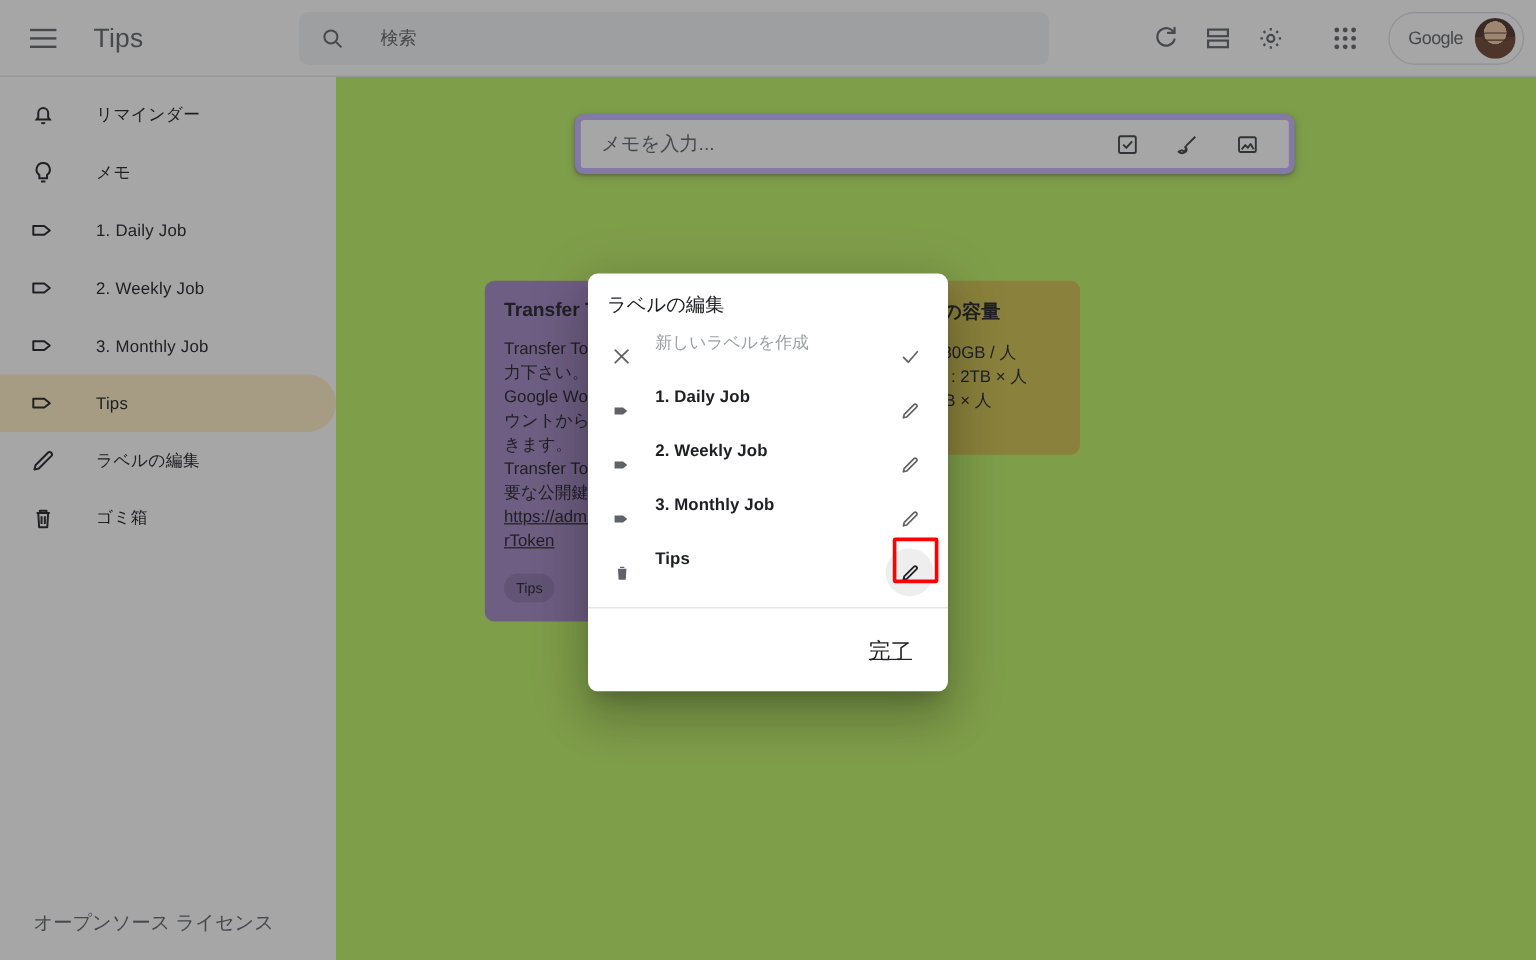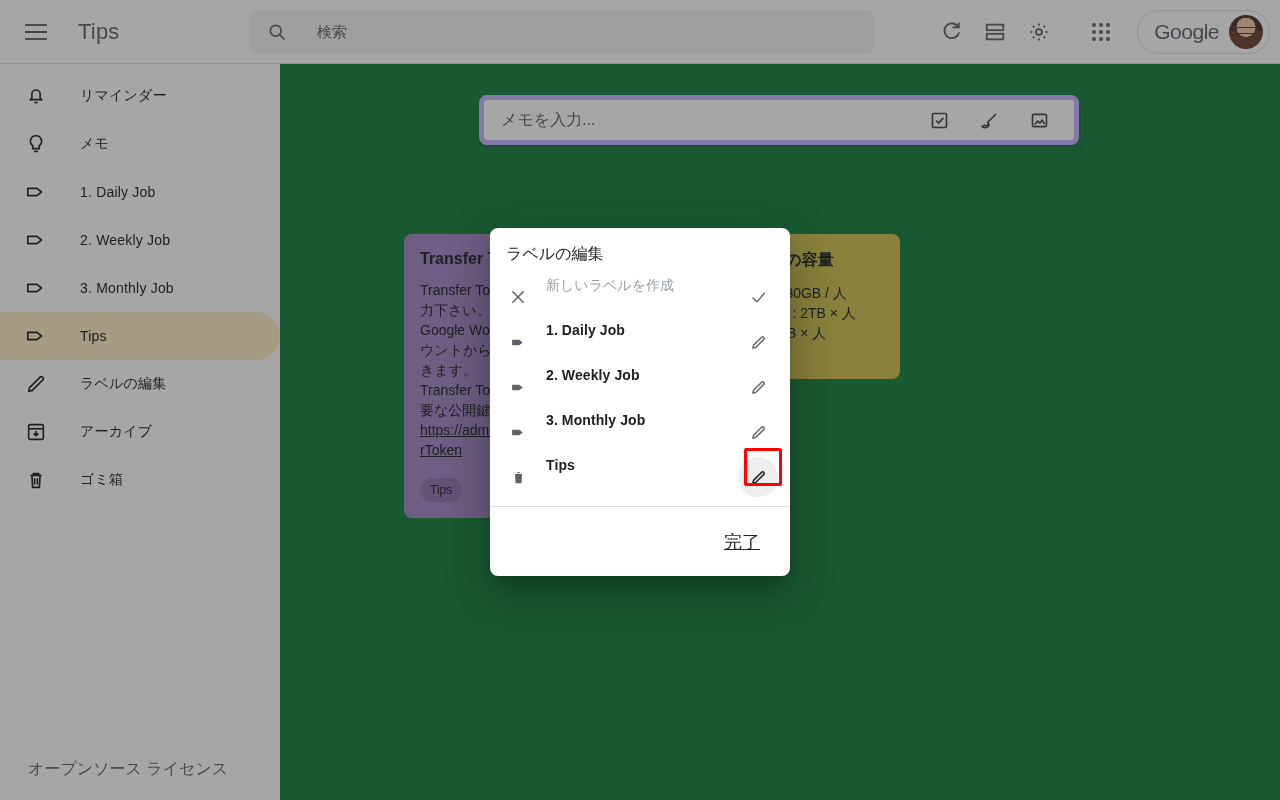--- a/index.html
+++ b/index.html
@@ -5,21 +5,21 @@
   * { box-sizing: border-box; margin: 0; padding: 0; }
   html, body {
     width: 1280px; height: 800px;
     font-family: "Liberation Sans", "DejaVu Sans", sans-serif;
     overflow: hidden;
     background: #ffffff;
   }
   #app {
     position: relative;
     width: 1280px; height: 800px;
-    background: #15803d;
+    background: #bef264;
   }
 
   
   .topbar {
     position: absolute; top: 0; left: 0;
     width: 1280px; height: 64px;
     background: #ffffff;
     border-bottom: 1px solid #e0e0e0;
     display: flex; align-items: center;
   }
@@ -53,21 +53,21 @@
     cursor: pointer; color: #5f6368;
   }
   .apps-grid { display: grid; grid-template-columns: repeat(3,4px); gap: 3px; }
   .apps-grid i { display:block; width:4px; height:4px; border-radius:50%; background:#5f6368; }
   .account-chip {
     margin-left: 14px; height: 44px; padding: 0 6px 0 16px;
     border: 1px solid #dadce0; border-radius: 24px;
     display: flex; align-items: center; gap: 10px; cursor: pointer;
     background: #fff;
   }
-  .google-word { font-size: 21px; color: #5f6368; letter-spacing: -.5px; }
+  .google-word { font-size: 15px; color: #5f6368; letter-spacing: -.5px; }
   .avatar {
     width: 34px; height: 34px; border-radius: 50%;
     background: radial-gradient(circle at 50% 36%, #f1c9a5 0 34%, rgba(0,0,0,0) 35%),
                 linear-gradient(180deg,#4b3127 0 46%, #6b4330 46% 100%);
     overflow: hidden; position: relative; flex: none;
   }
   .avatar::after{
     content:""; position:absolute; left:7px; top:12px; width:20px; height:5px;
     border:1px solid #5a3b2c; border-radius:2px;
   }
@@ -306,30 +306,20 @@
 
     <div class="nav-item">
       <span class="nav-ico">
         <svg width="22" height="22" viewBox="0 0 24 24" fill="none" stroke="#202124" stroke-width="1.8" stroke-linejoin="round">
           <path d="M4 20l1-4L16.5 4.5a1.8 1.8 0 0 1 2.6 0l.4.4a1.8 1.8 0 0 1 0 2.6L8 19l-4 1z"></path>
         </svg>
       </span>
       <span class="nav-label">ラベルの編集</span>
     </div>
 
-    <div class="nav-item">
-      <span class="nav-ico">
-        <svg width="22" height="22" viewBox="0 0 24 24" fill="none" stroke="#202124" stroke-width="1.8" stroke-linejoin="round">
-          <rect x="4" y="4" width="16" height="16" rx="1.5"></rect>
-            <line x1="4" y1="8.5" x2="20" y2="8.5"></line>
-          <path d="M12 11v5M9.5 13.5L12 16l2.5-2.5"></path>
-        </svg>
-      </span>
-      <span class="nav-label">アーカイブ</span>
-    </div>
 
     <div class="nav-item">
       <span class="nav-ico">
         <svg width="22" height="22" viewBox="0 0 24 24" fill="none" stroke="#202124" stroke-width="1.8" stroke-linejoin="round">
           <path d="M6 7h12M9 7V5h6v2M7.5 7l.8 13h7.4l.8-13"></path>
           <line x1="10.5" y1="10" x2="10.5" y2="17"></line>
             <line x1="13.5" y1="10" x2="13.5" y2="17"></line>
         </svg>
       </span>
       <span class="nav-label">ゴミ箱</span>

